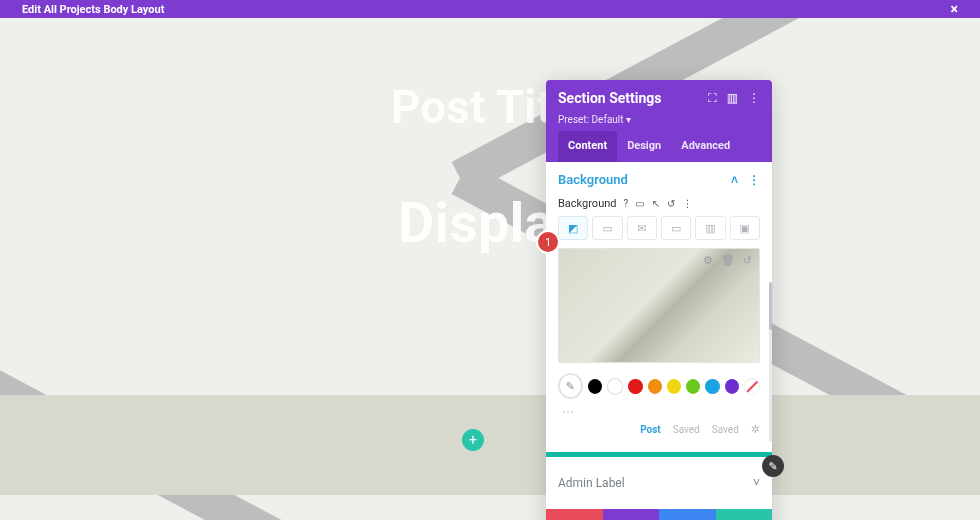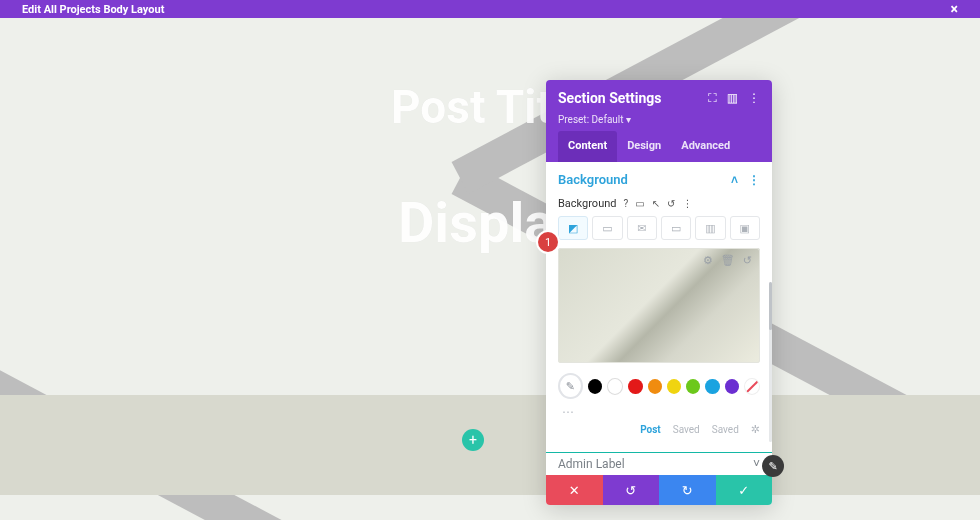--- a/index.html
+++ b/index.html
@@ -59,21 +59,21 @@
   .swatches{display:flex;align-items:center;gap:5px;margin-top:10px;}
   .swatch{width:15px;height:15px;border-radius:50%;}
   .picker{width:22px;height:22px;border-radius:50%;border:2px solid #e2e4e8;display:flex;align-items:center;justify-content:center;color:#8a8f97;font-size:11px;}
   .swatch.empty{background:#fff;border:1px solid #ddd;}
   .swatch.slash{background:#fff;border:1px solid #eee;position:relative;overflow:hidden;}
   .swatch.slash::after{content:"";position:absolute;left:-2px;top:6px;width:20px;height:2px;background:#e94b5b;transform:rotate(-45deg);}
   .dots{color:#b9bec5;font-size:12px;letter-spacing:2px;margin:6px 0 0 4px;}
   .palette-tabs{display:flex;gap:12px;font-size:10px;margin-top:4px;justify-content:flex-end;align-items:center;color:#b3b8bf;}
   .palette-tabs .active{color:var(--teal);font-weight:700;}
   .gear{font-size:11px;}
-  .admin-row{border-top:1px solid #14b8a6;margin-top:10px;padding:4px 12px;display:flex;align-items:center;color:#7a8087;font-size:12px;}
+  .admin-row{border-top:5px solid #14b8a6;margin-top:10px;padding:19px 12px;display:flex;align-items:center;color:#7a8087;font-size:12px;}
   .admin-row .chev{margin-left:auto;}
   .panel-actions{display:flex;height:30px;border-radius:0 0 4px 4px;overflow:hidden;}
   .panel-actions>div{flex:1;display:flex;align-items:center;justify-content:center;color:#fff;font-size:13px;}
   .act-close{background:var(--red);}
   .act-undo{background:var(--purple);}
   .act-redo{background:var(--blue);}
   .act-ok{background:var(--green);}
   .corner{position:absolute;top:455px;left:762px;width:22px;height:22px;border-radius:50%;background:#3a3a3a;color:#fff;display:flex;align-items:center;justify-content:center;font-size:11px;z-index:55;}
   .scroll-ind{position:absolute;right:0;top:202px;width:3px;height:160px;background:#e6e8ea;border-radius:2px;}
   .scroll-ind::after{content:"";position:absolute;top:0;width:3px;height:48px;background:#bfc3c8;border-radius:2px;}

